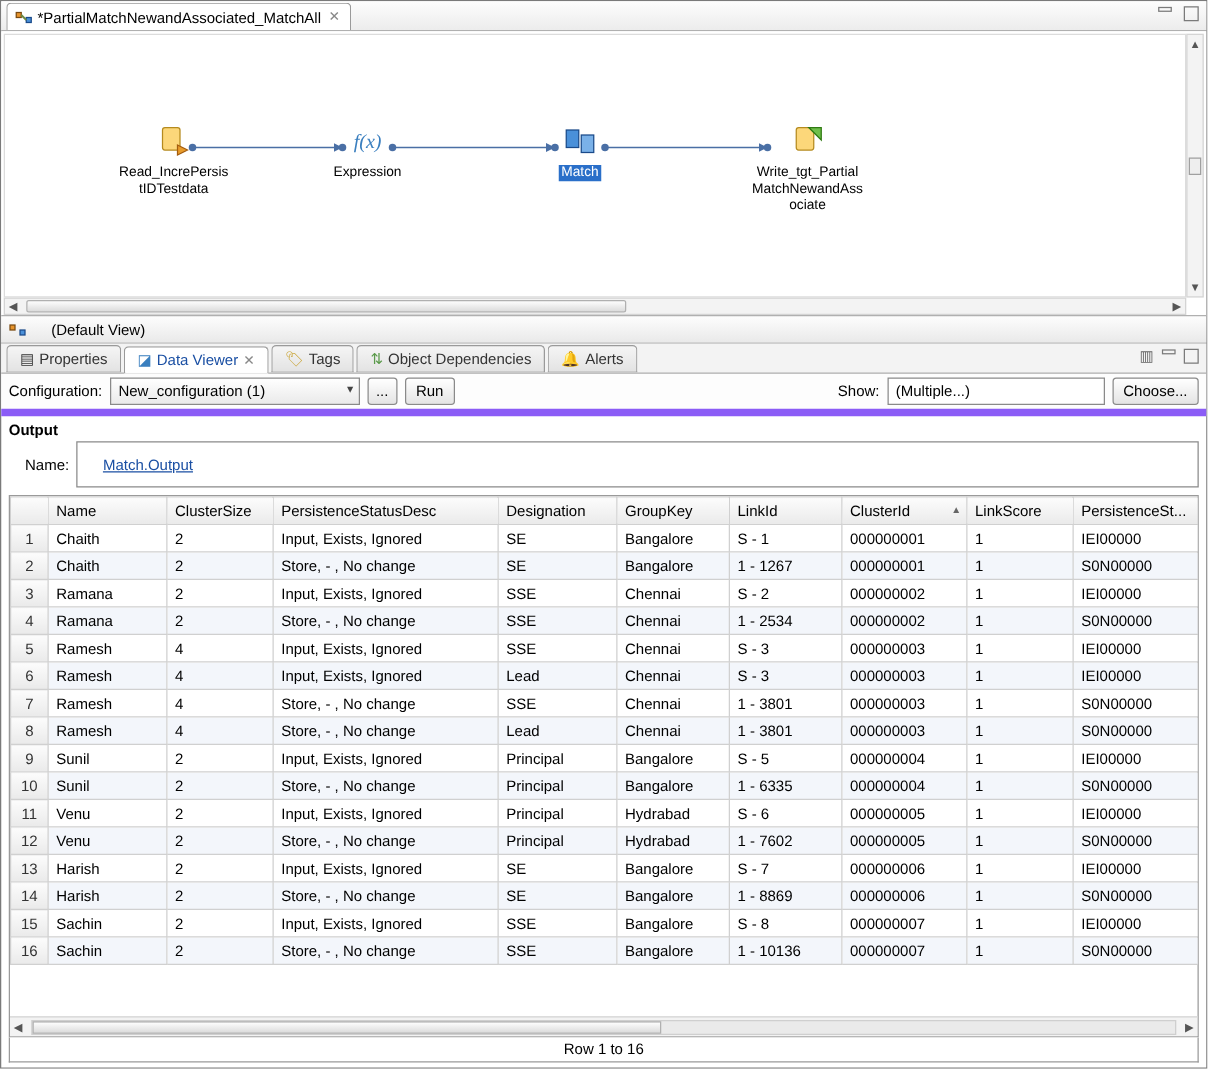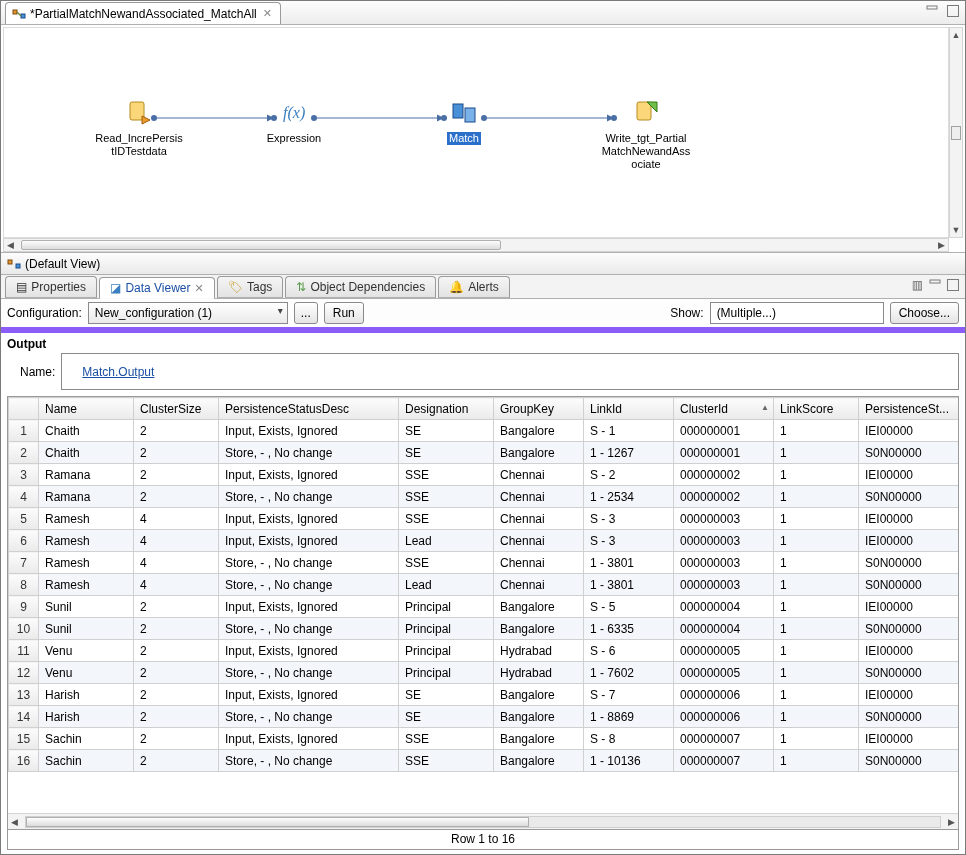--- a/index.html
+++ b/index.html
@@ -19,21 +19,21 @@
   .hscroll { position:absolute; left:2px; right:16px; bottom:0; height:14px; background:#f3f3f3; border:1px solid #d4d4d4; display:flex; align-items:center;}
   .hscroll .arrow, .vscroll-gutter .arrow, .hscroll2 .arrow { font-size:9px; color:#555; padding:0 3px;}
   .hscroll .thumb { height:10px; width:480px; margin-left:4px; background:linear-gradient(#fdfdfd,#dcdcdc); border:1px solid #b0b0b0; border-radius:2px;}
   .vscroll-gutter .minimap { width:10px; height:14px; border:1px solid #a0a0a0; background:#eee;}
   .flow-node { position:absolute; width:90px; text-align:center; font-size:11px;}
   .flow-node .node-icon { width:30px; height:30px; margin:0 auto 4px; display:flex; align-items:center; justify-content:center;}
   .flow-label { line-height:13px; word-break:break-word;}
   .flow-label.selected { background:#2a6fc9; color:#fff; padding:0 2px; display:inline-block;}
   svg.conn { position:absolute; top:0; left:0; pointer-events:none;}
   
-  .default-view-bar { height:22px; background:linear-gradient(#fdfdfd,#e9e9e9); border-bottom:1px solid #b0b0b0; display:flex; align-items:center; padding:0 6px; gap:4px;}
+  .default-view-bar { height:22px; background:linear-gradient(#fdfdfd,#e9e9e9); border-bottom:1px solid #b0b0b0; display:flex; align-items:center; padding:0 6px; gap:20px;}
   
   .panel-tabs { height:24px; background:#f3f3f3; border-bottom:1px solid #b0b0b0; display:flex; align-items:flex-end; padding-left:4px; position:relative;}
   .ptab { height:22px; border:1px solid #9a9a9a; border-bottom:1px solid #f9f9f9; border-top-left-radius:4px; border-top-right-radius:4px; padding:2px 10px; display:flex; align-items:center; gap:4px; background:linear-gradient(#fefefe,#ececec); margin-right:2px; color:#333;}
   .ptab.inactive { border-bottom:1px solid #b0b0b0; background:linear-gradient(#f5f5f5,#e3e3e3); color:#333;}
   .ptab.active { background:#fff; position:relative; top:1px;}
   .panel-tabs .right-icons { position:absolute; right:6px; top:3px; display:flex; gap:6px; color:#666;}
   
   .config-row { height:34px; display:flex; align-items:center; padding:4px 6px; gap:6px; background:#fdfdfd; border-bottom:6px solid #8b5cf6;}
   .combo { height:22px; border:1px solid #8a8a8a; background:linear-gradient(#fff,#eaeaea); display:flex; align-items:center; padding:0 34px 0 6px; position:relative; min-width:120px;}
   .combo::after { content:"▾"; position:absolute; right:4px; top:2px; font-size:10px; color:#444;}

